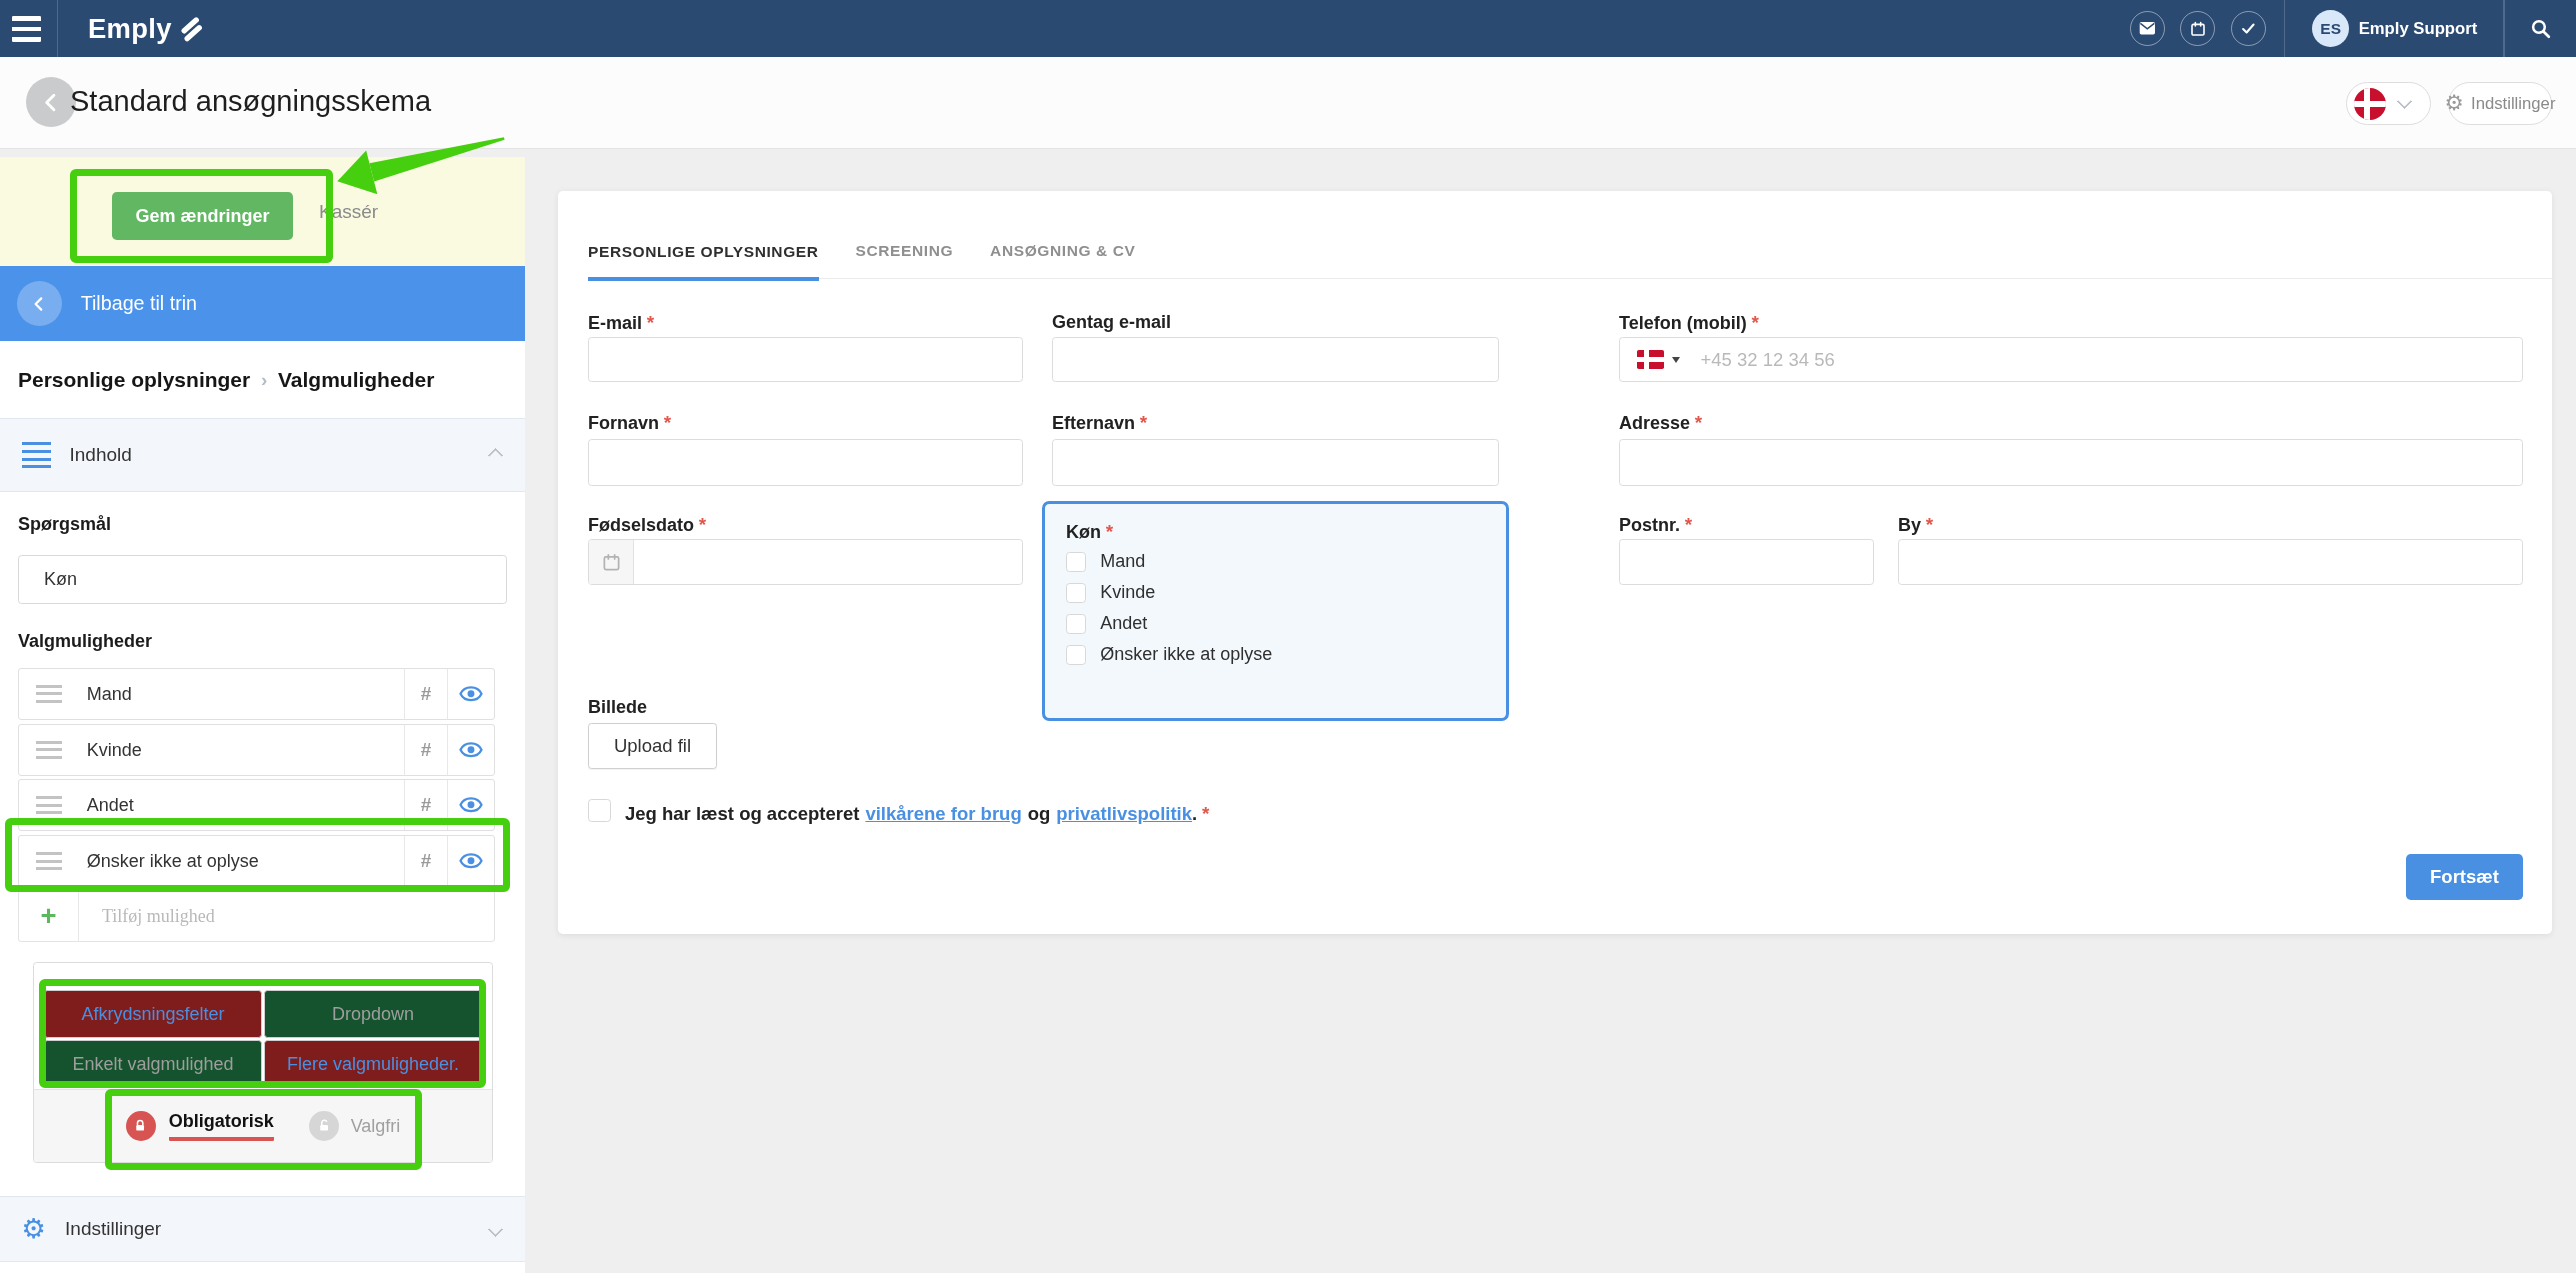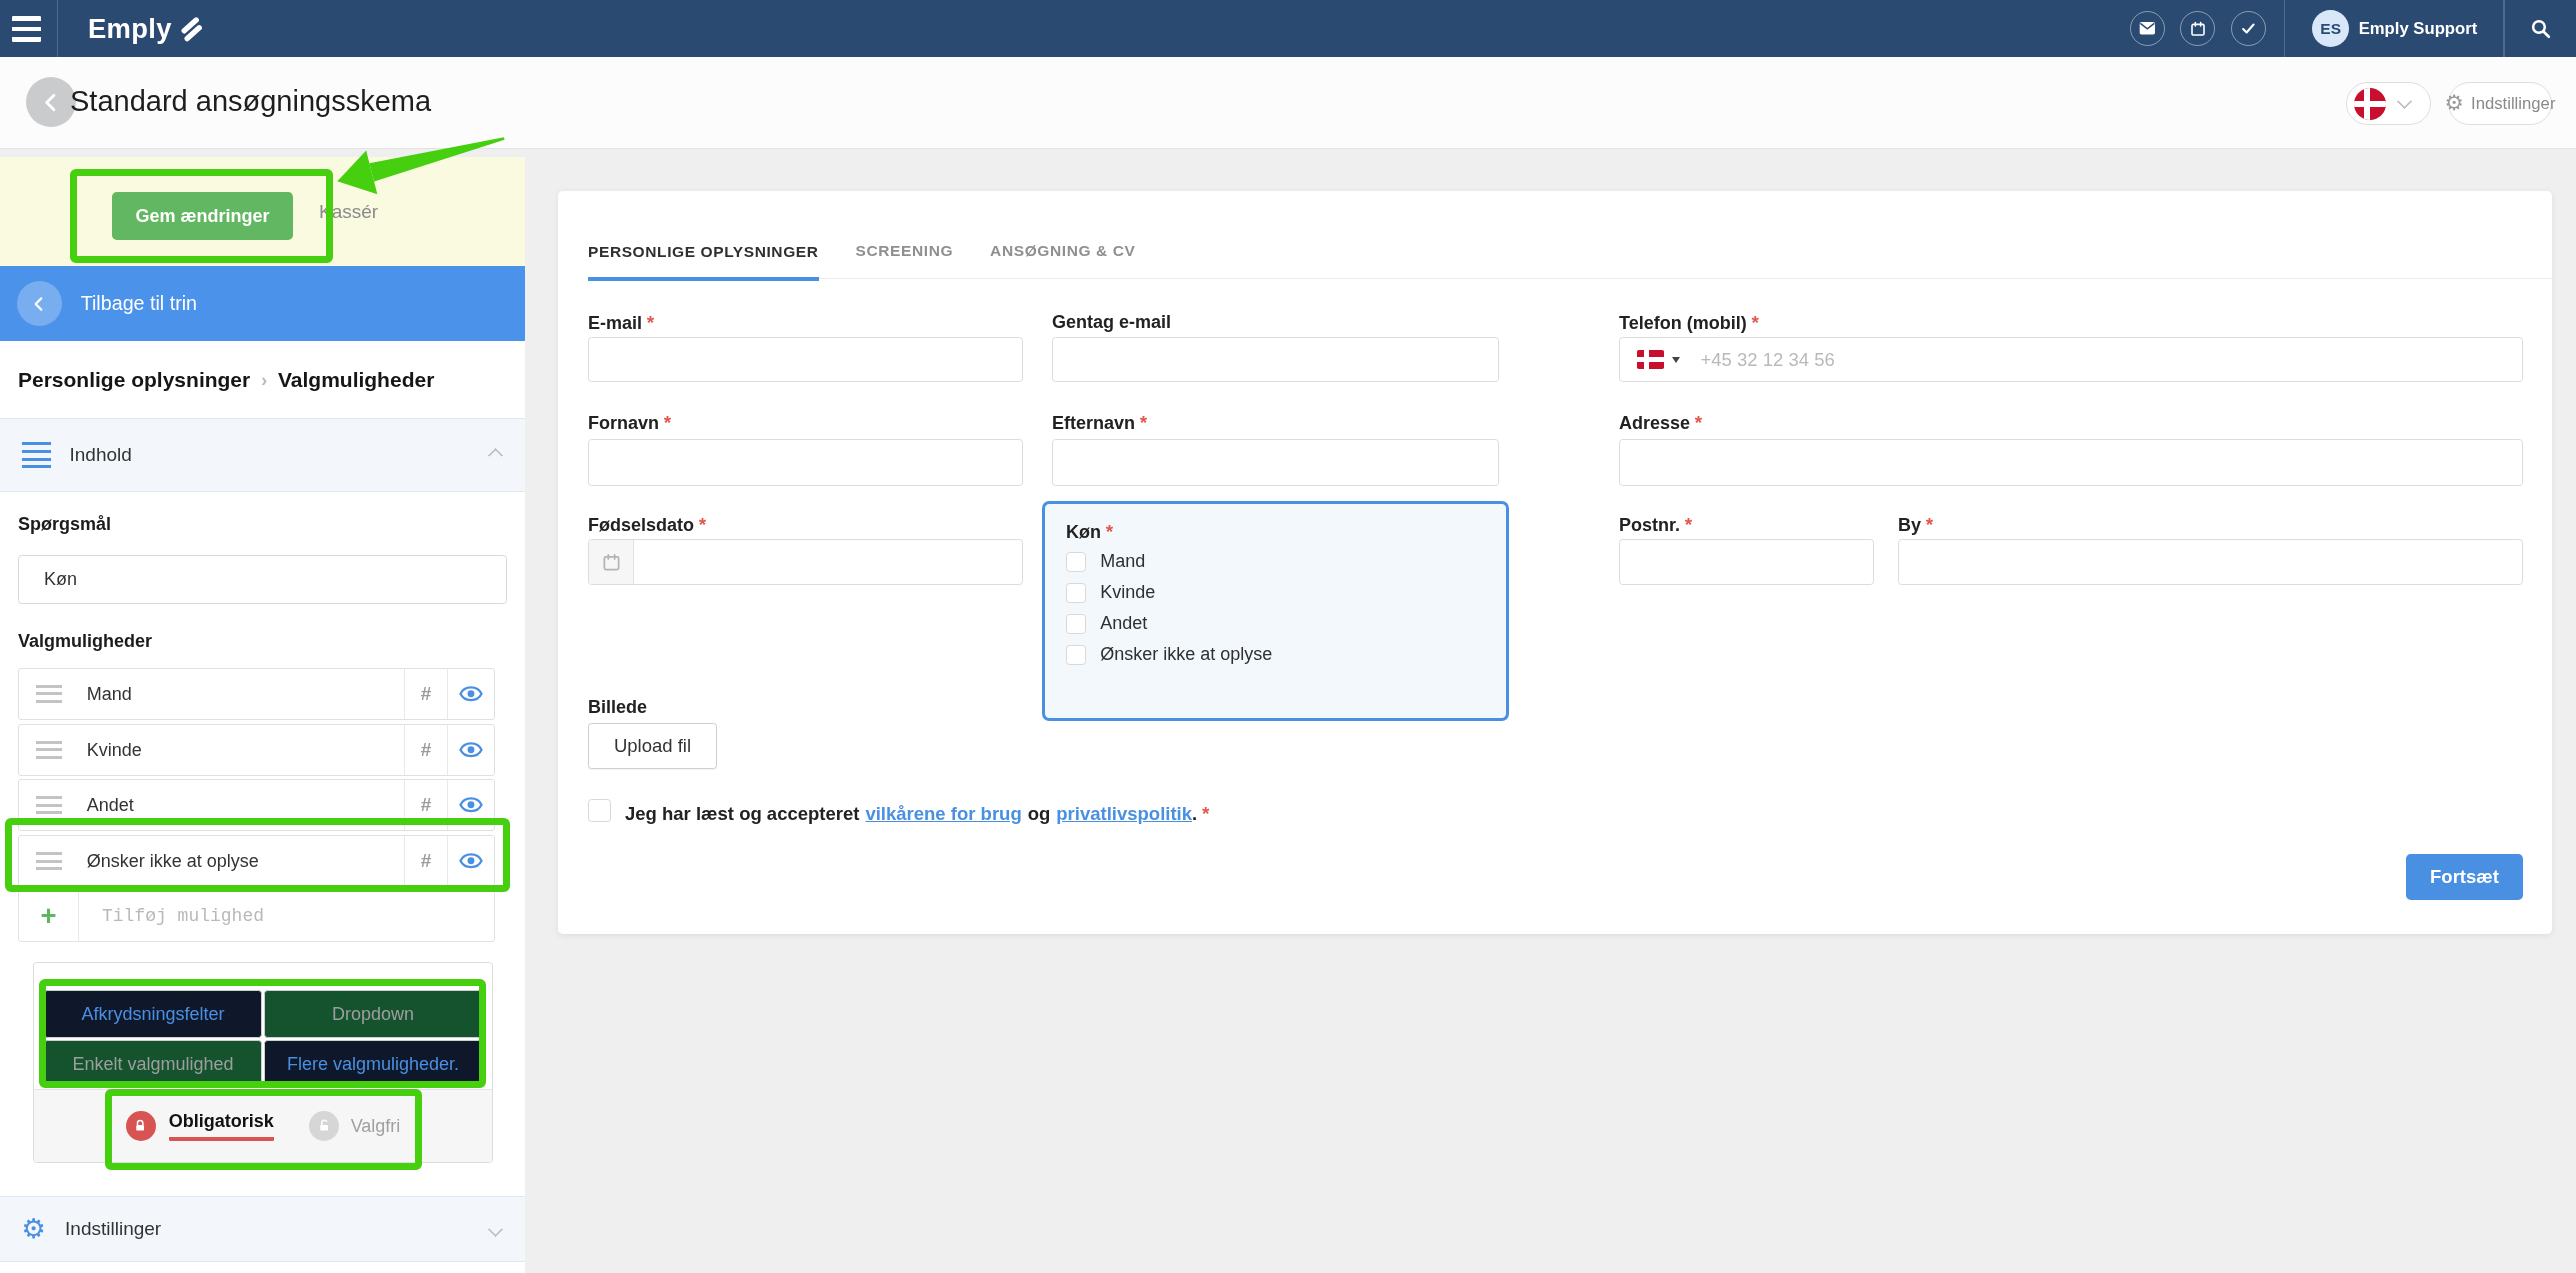--- a/index.html
+++ b/index.html
@@ -59,26 +59,26 @@
     display:flex;align-items:center;box-sizing:border-box;}
   .drag{width:26px;height:18px;margin-left:16.7px;cursor:grab;
     background:repeating-linear-gradient(to bottom,#c3c3c3 0 3px,transparent 3px 7.5px);}
   .opt-label{margin-left:25px;font-size:18px;color:#333;}
   .opt-cell{height:100%;display:flex;align-items:center;justify-content:center;border-left:1.2px solid #e8e8e8;box-sizing:border-box;cursor:pointer;}
   .hash{font-size:19px;color:#9b9b9b;font-weight:bold;}
   .add-row{position:absolute;left:18px;width:477px;height:52px;background:#fff;border:1.2px solid #e3e3e3;border-radius:3px;
     display:flex;align-items:center;box-sizing:border-box;}
   .plus-cell{width:60px;height:100%;border-right:1.2px solid #e8e8e8;display:flex;align-items:center;justify-content:center;
     font-size:27.4px;color:#5cb85c;font-weight:bold;box-sizing:border-box;}
-  .add-input{flex:1;border:none;outline:none;font-size:18px;padding-left:23px;font-family:Liberation Mono, monospace;color:#333;background:transparent;}
+  .add-input{flex:1;border:none;outline:none;font-size:18px;padding-left:23px;font-family:Liberation Serif, serif;color:#333;background:transparent;}
   .add-input::placeholder{color:#b9b9b9;}
   .type-box{position:absolute;left:33px;top:805px;width:460px;height:201px;background:#fff;border:1.2px solid #dcdcdc;border-radius:3.6px;box-sizing:border-box;}
   .tbtn{position:absolute;height:48px;width:218px;border:1.2px solid #cfcfcf;border-radius:3.6px;font-size:18px;font-family:inherit;
     box-sizing:border-box;cursor:pointer;}
-  .tbtn.sel{background:#0f172a;color:#4a90e2;font-weight:500;}
+  .tbtn.sel{background:#7f1d1d;color:#4a90e2;font-weight:500;}
   .tbtn.unsel{background:#14532d;color:#9e9e9e;}
   .req-strip{position:absolute;left:0;right:0;bottom:0;height:72px;background:#f6f6f7;border-top:1.2px solid #e5e5e5;
     border-radius:0 0 2.4px 2.4px;display:flex;align-items:center;justify-content:center;}
   .lock-circle{width:30px;height:30px;border-radius:50%;display:flex;align-items:center;justify-content:center;}
   .req-label{font-size:18px;font-weight:bold;color:#111;border-bottom:4.2px solid #d75452;padding-bottom:4.2px;border-radius:1.2px;margin-left:13px;cursor:pointer;}
   .opt-label2{font-size:18px;color:#a0a0a0;margin-left:12px;cursor:pointer;}
   
   .anno{position:absolute;border:7.2px solid #45cf0f;border-radius:6px;box-sizing:border-box;pointer-events:none;z-index:50;}
   
   .card{position:absolute;left:558px;top:191px;width:1994px;height:743px;background:#fff;border-radius:4.8px;

